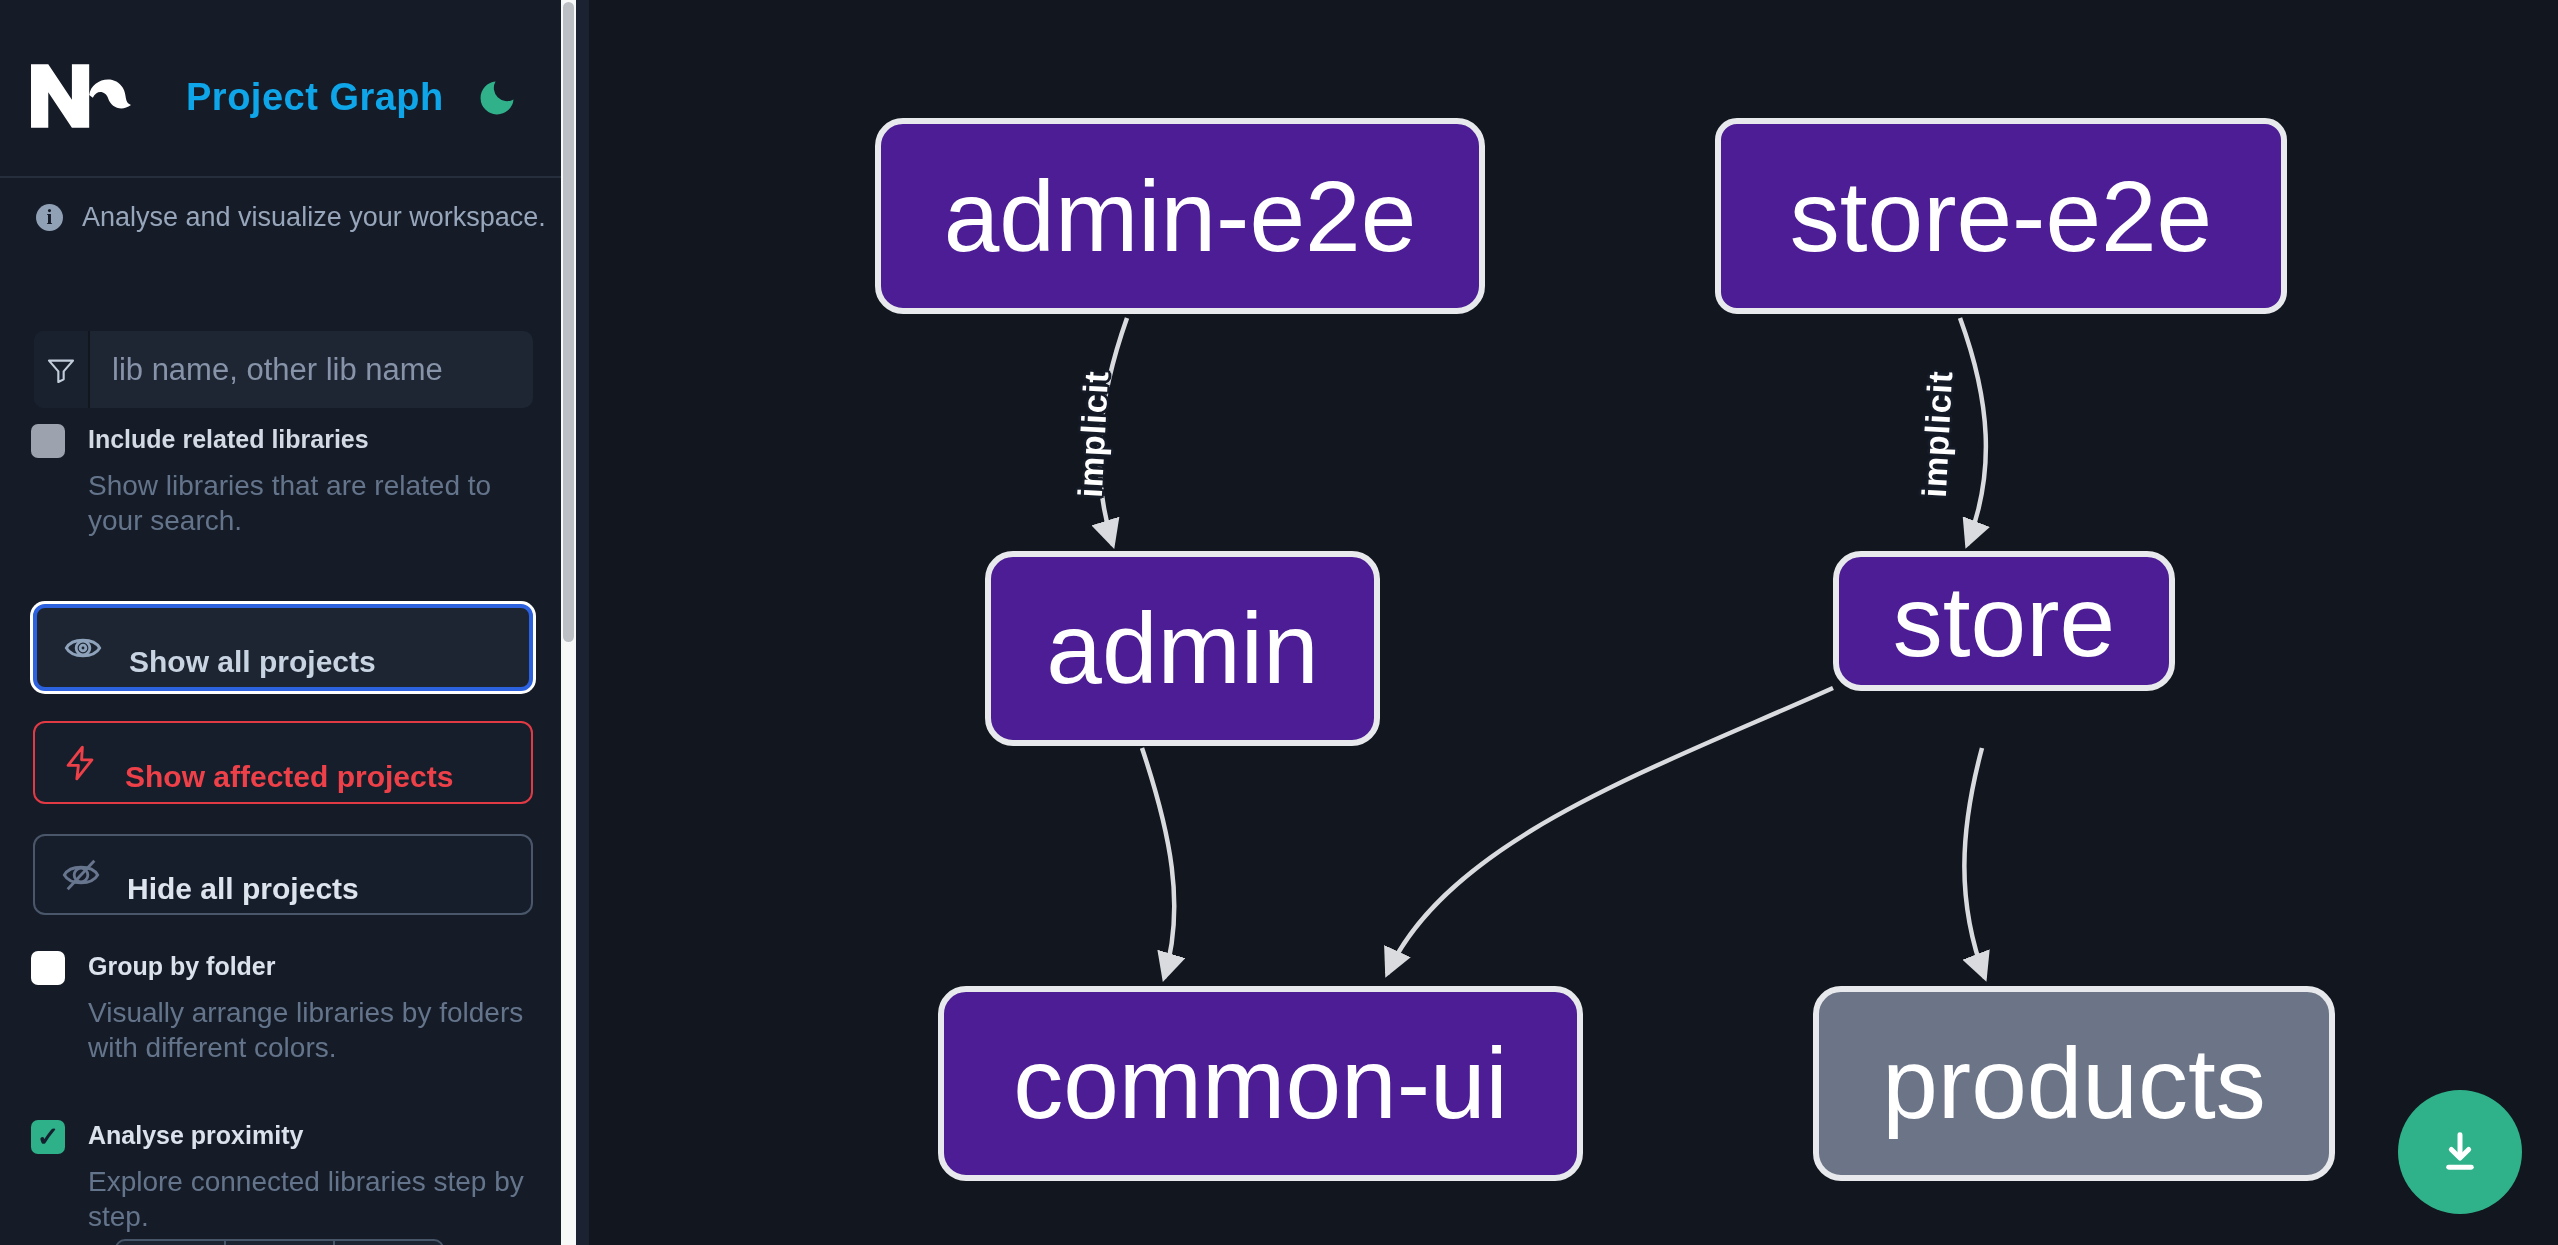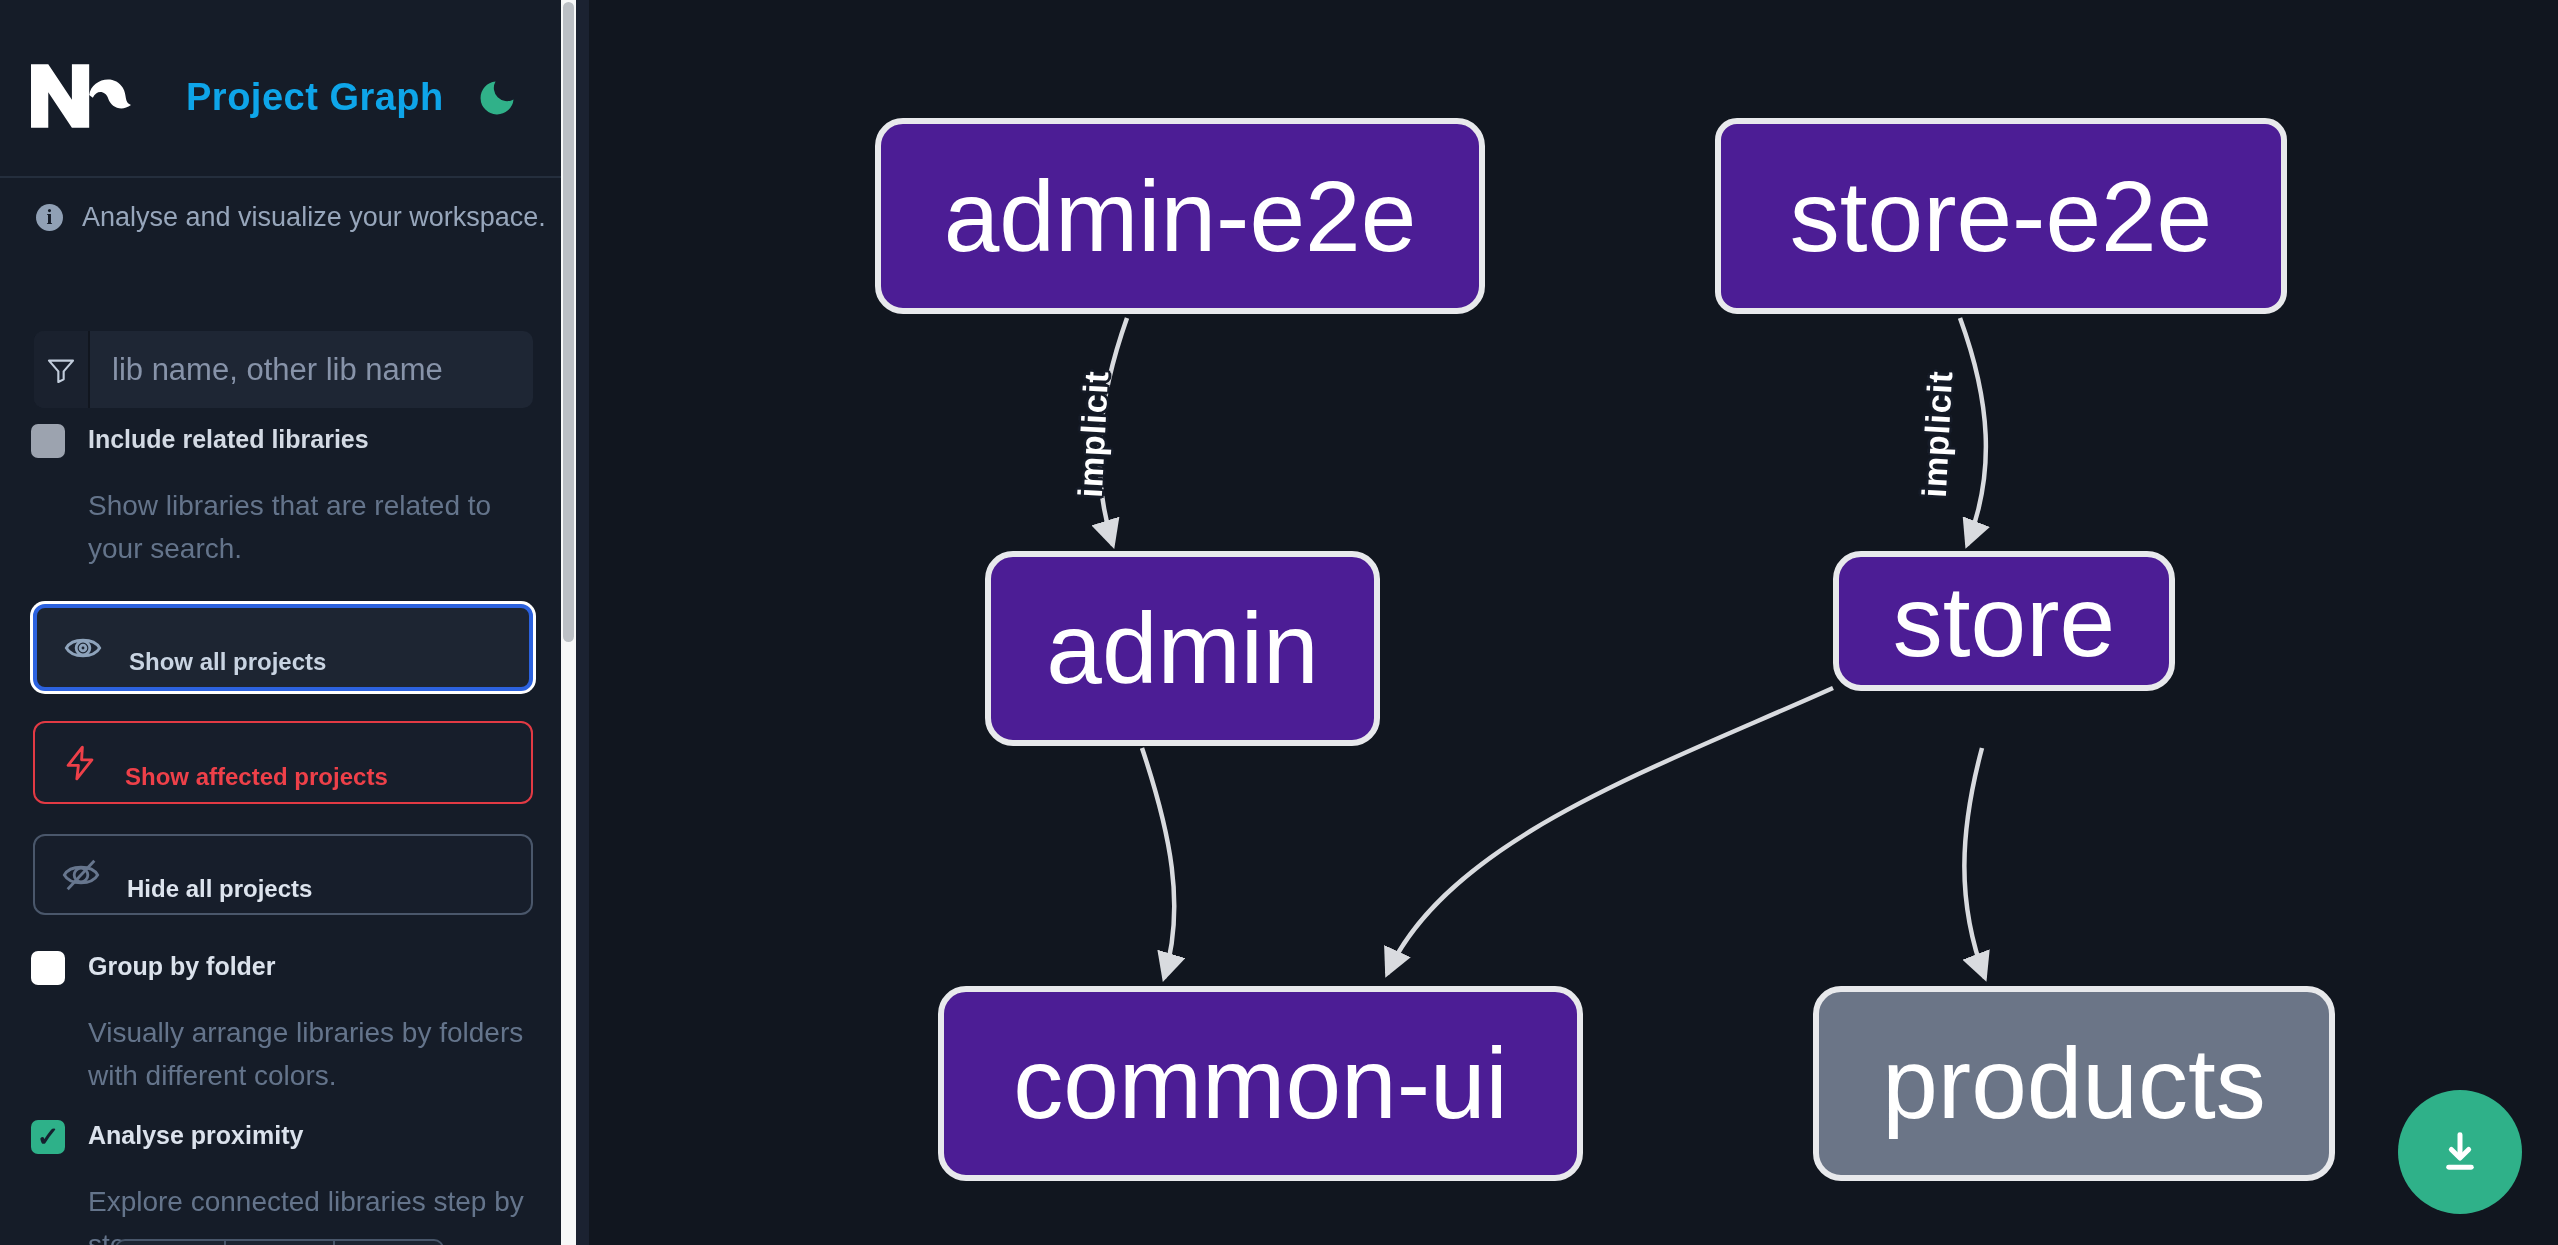--- a/index.html
+++ b/index.html
@@ -27,26 +27,26 @@
                 font-size:31px;padding:0 22px;font-family:"Liberation Sans",sans-serif;}
   #search-input::placeholder{color:#8793a9;}
 
   .toggle-row{position:absolute;left:31px;width:500px;}
   .cbx{position:absolute;left:0;top:0;width:34px;height:34px;border-radius:7px;}
   .cbx.gray{background:#9ca3af;}
   .cbx.white{background:#ffffff;}
   .cbx.green{background:#2eb189;color:#15202e;font-size:27px;font-weight:700;
              display:flex;align-items:center;justify-content:center;}
   .toggle-label{position:absolute;left:57px;top:1px;font-size:25px;font-weight:700;color:#dbe2ec;white-space:nowrap;}
-  .toggle-desc{position:absolute;left:57px;top:60px;width:440px;font-size:28px;line-height:43px;color:#64748b;}
+  .toggle-desc{position:absolute;left:57px;top:44px;width:440px;font-size:28px;line-height:35px;color:#64748b;}
 
   .sb-btn{position:absolute;left:33px;width:500px;box-sizing:border-box;border-radius:12px;
           background:#171e2b;display:flex;align-items:center;gap:26px;padding:0 0 0 26px;
           font-family:"Liberation Sans",sans-serif;cursor:pointer;}
-  .sb-btn .lbl{font-size:24px;font-weight:700;margin-top:28px;}
+  .sb-btn .lbl{font-size:30px;font-weight:700;margin-top:28px;}
   #btn-show-all{top:604px;height:87px;background:#1d2532;border:4px solid #2c62df;
                 box-shadow:0 0 0 3px #ffffff;}
   #btn-show-all .lbl{color:#c9d4e2;}
   #btn-show-affected{top:721px;height:83px;border:2px solid #e23a44;}
   #btn-show-affected .lbl{color:#ee4049;}
   #btn-hide-all{top:834px;height:81px;border:2px solid #4a576b;}
   #btn-hide-all .lbl{color:#dde4ee;}
 
   #depth-sliver{position:absolute;left:115px;top:1239px;width:325px;height:26px;
                 border:2px solid #475569;border-radius:10px 10px 0 0;background:#1c2431;display:flex;}

